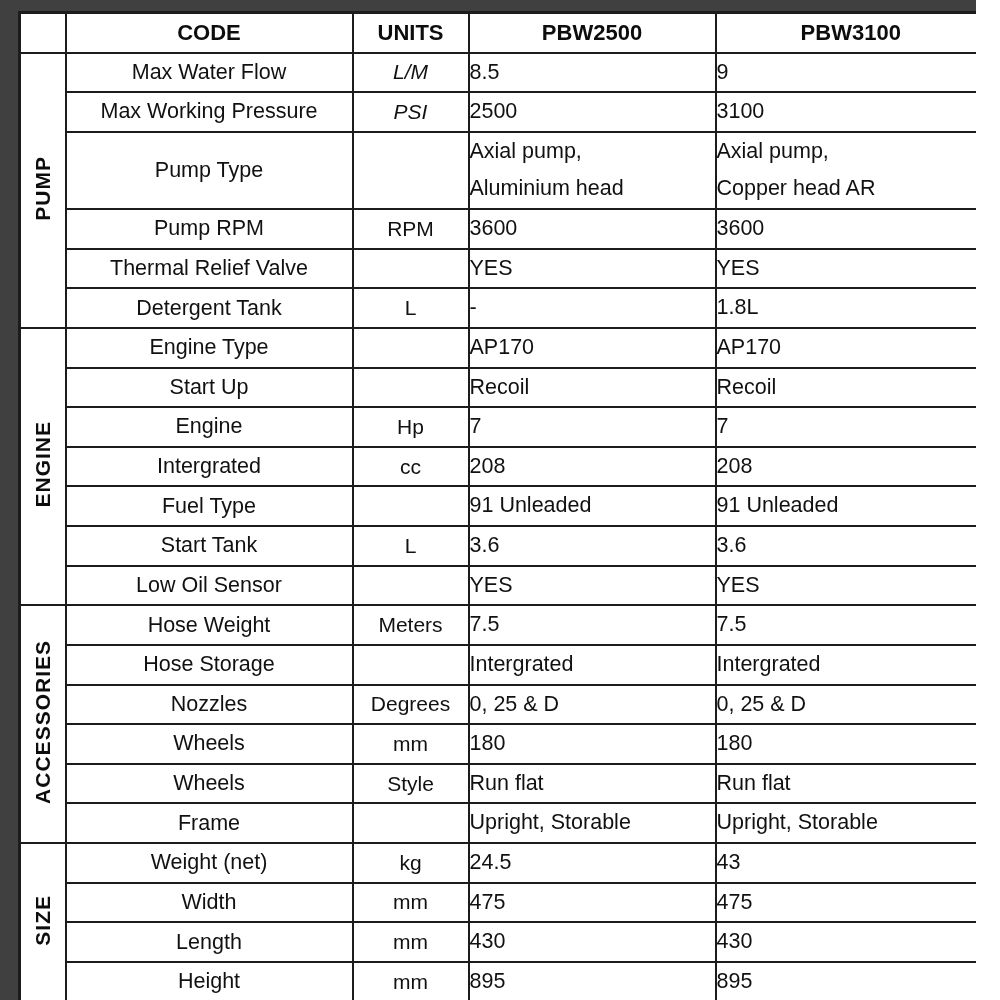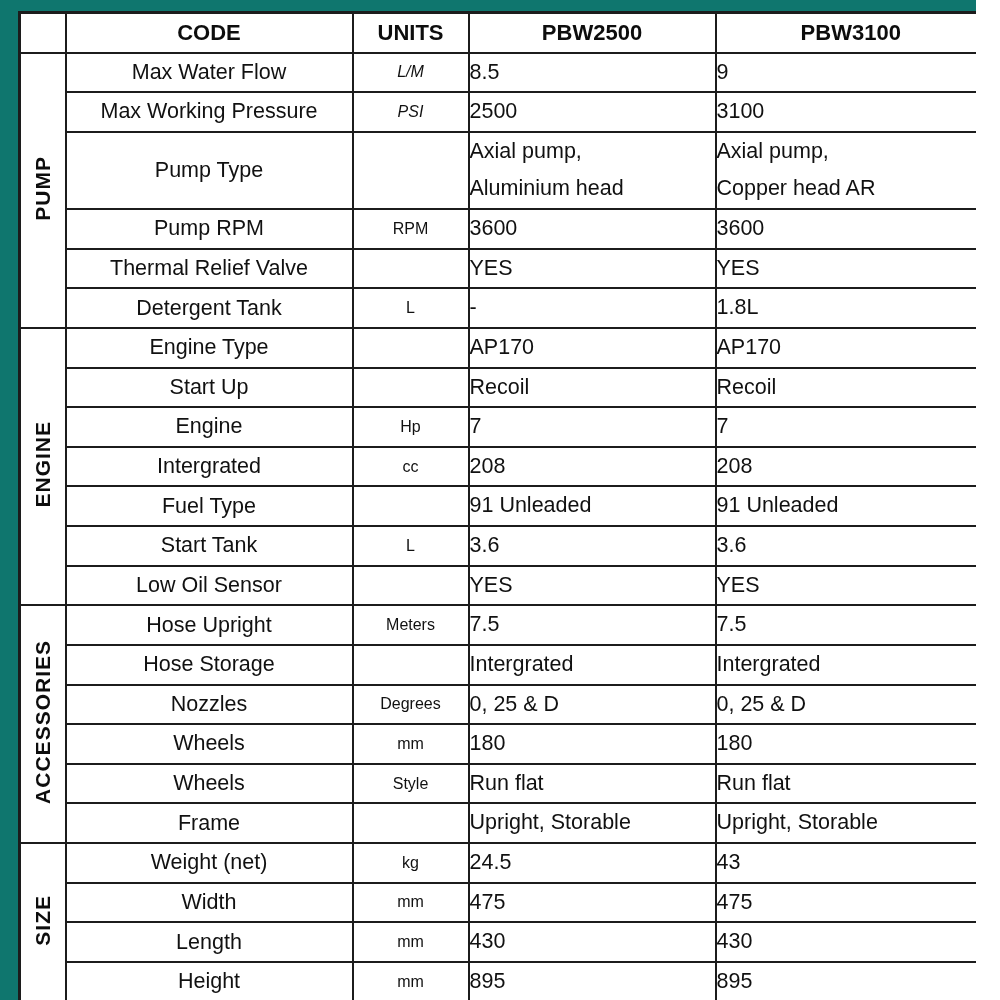--- a/index.html
+++ b/index.html
@@ -8,21 +8,21 @@
     background: #ffffff;
     width: 1000px;
     height: 1000px;
     font-family: "Liberation Sans", sans-serif;
     color: #111111;
   }
   .page {
     position: relative;
     width: 976px;
     height: 1000px;
-    background: #0f766e;
+    background: #404040;
     overflow: hidden;
   }
   table.spec {
     position: absolute;
     left: 18px;
     top: 11px;
     border-collapse: collapse;
     table-layout: fixed;
     width: 967px;
     background: #ffffff;
@@ -60,21 +60,21 @@
     white-space: nowrap;
   }
   td.code-cell {
     font-size: 21.5px;
     text-align: center;
     padding-left: 8px;
     padding-right: 4px;
     white-space: nowrap;
   }
   td.units-cell {
-    font-size: 16px;
+    font-size: 21px;
     text-align: center;
     border-radius: 8px;
   }
   td.units-cell.italic { font-style: italic; }
   td.val-cell {
     font-size: 21.5px;
     white-space: pre-line;
     line-height: 1.75;
   }
 </style>
@@ -176,21 +176,21 @@
           <td class="val-cell">3.6</td>
         </tr>
         <tr class="row">
           <td class="code-cell">Low Oil Sensor</td>
           <td class="units-cell"></td>
           <td class="val-cell">YES</td>
           <td class="val-cell">YES</td>
         </tr>
         <tr class="row">
           <td class="section-cell" rowspan="6"><span class="vlabel">ACCESSORIES</span></td>
-          <td class="code-cell">Hose Upright</td>
+          <td class="code-cell">Hose Weight</td>
           <td class="units-cell">Meters</td>
           <td class="val-cell">7.5</td>
           <td class="val-cell">7.5</td>
         </tr>
         <tr class="row">
           <td class="code-cell">Hose Storage</td>
           <td class="units-cell"></td>
           <td class="val-cell">Intergrated</td>
           <td class="val-cell">Intergrated</td>
         </tr>

